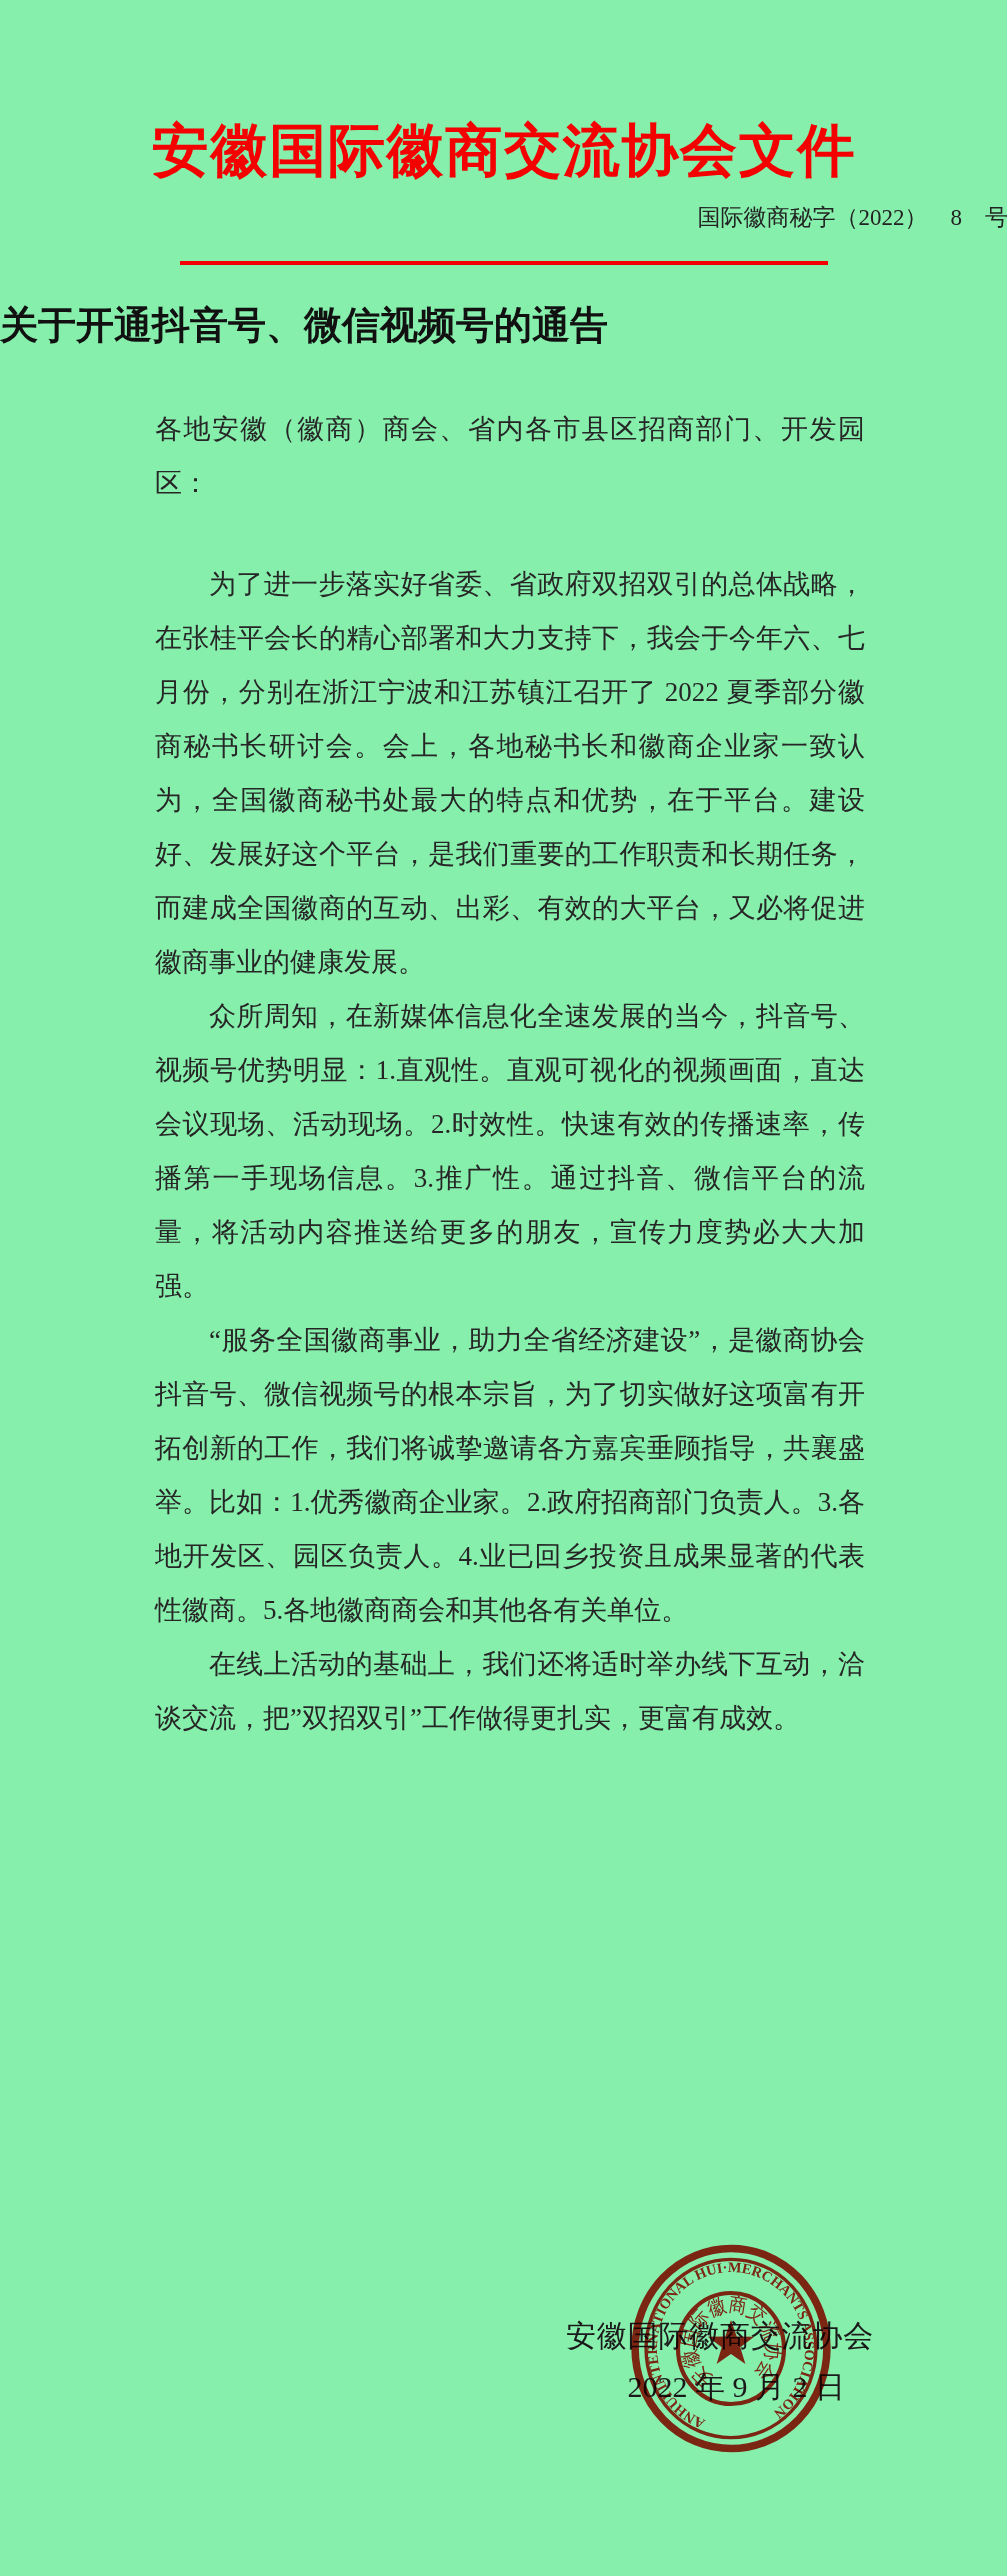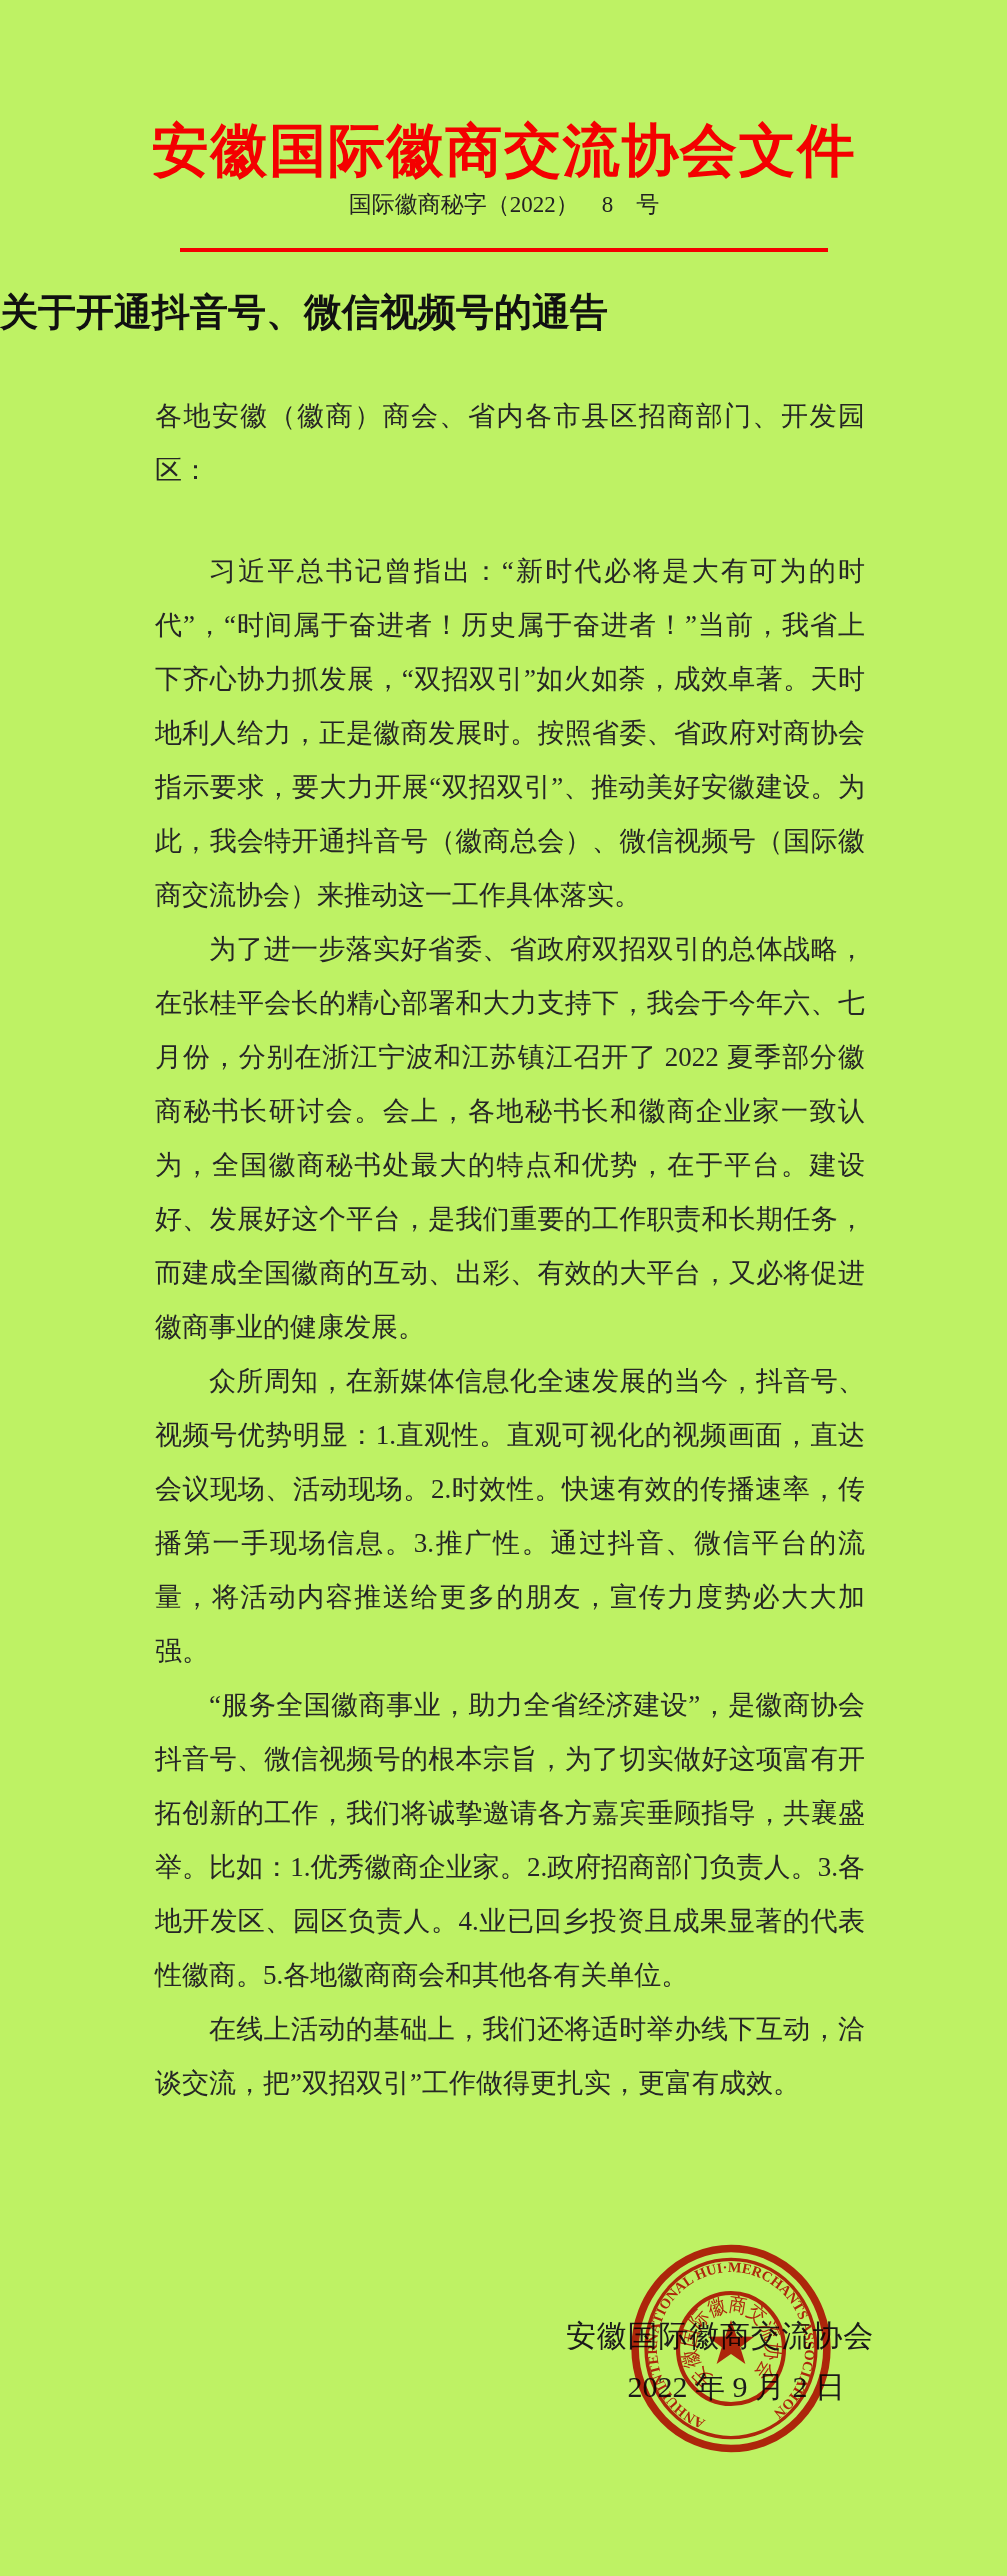--- a/index.html
+++ b/index.html
@@ -1,38 +1,38 @@
 <!DOCTYPE html>
 <html style="font-size:13.4px"><head>
 <meta charset="utf-8">
 <style>
   html, body { margin: 0; padding: 0; background: #ffffff; }
   .page {
     position: relative;
     width: 1008px;
     height: 2576px;
     margin: 0 auto;
-    background: #bef264;
+    background: #86efac;
     font-family: "Liberation Serif", "DejaVu Serif", serif;
     color: #262626;
     overflow: hidden;
   }
   .org-title {
     margin: 0;
     padding-top: 118px;
     text-align: center;
     font-size: 57px;
     line-height: 1.15;
     font-weight: bold;
     letter-spacing: 1.7px;
     color: #f40000;
   }
   .doc-number {
-    margin-top: 7px;
-    text-align: center;
+    margin-top: 20px;
+    text-align: right;
     font-size: 23px;
     line-height: 1.2;
     color: #222222;
   }
   .red-divider {
     width: 648px;
     height: 4.2px;
     margin: 30px auto 0 auto;
     background: #f40000;
   }
@@ -89,21 +89,20 @@
 
   <header>
     <h1 class="org-title">安徽国际徽商交流协会文件</h1>
     <div class="doc-number">国际徽商秘字（2022）　8　号</div>
     <div class="red-divider"></div>
     <h2 class="subject">关于开通抖音号、微信视频号的通告</h2>
   </header>
 
   <main class="body-col">
     <p class="salutation">各地安徽（徽商）商会、省内各市县区招商部门、开发园区：</p>
-    <p class="para">习近平总书记曾指出：“新时代必将是大有可为的时代”，“时间属于奋进者！历史属于奋进者！”当前，我省上下齐心协力抓发展，“双招双引”如火如荼，成效卓著。天时地利人给力，正是徽商发展时。按照省委、省政府对商协会指示要求，要大力开展“双招双引”、推动美好安徽建设。为此，我会特开通抖音号（徽商总会）、微信视频号（国际徽商交流协会）来推动这一工作具体落实。</p>
     <p class="para">为了进一步落实好省委、省政府双招双引的总体战略，在张桂平会长的精心部署和大力支持下，我会于今年六、七月份，分别在浙江宁波和江苏镇江召开了 2022 夏季部分徽商秘书长研讨会。会上，各地秘书长和徽商企业家一致认为，全国徽商秘书处最大的特点和优势，在于平台。建设好、发展好这个平台，是我们重要的工作职责和长期任务，而建成全国徽商的互动、出彩、有效的大平台，又必将促进徽商事业的健康发展。</p>
     <p class="para">众所周知，在新媒体信息化全速发展的当今，抖音号、视频号优势明显：1.直观性。直观可视化的视频画面，直达会议现场、活动现场。2.时效性。快速有效的传播速率，传播第一手现场信息。3.推广性。通过抖音、微信平台的流量，将活动内容推送给更多的朋友，宣传力度势必大大加强。</p>
     <p class="para">“服务全国徽商事业，助力全省经济建设”，是徽商协会抖音号、微信视频号的根本宗旨，为了切实做好这项富有开拓创新的工作，我们将诚挚邀请各方嘉宾垂顾指导，共襄盛举。比如：1.优秀徽商企业家。2.政府招商部门负责人。3.各地开发区、园区负责人。4.业已回乡投资且成果显著的代表性徽商。5.各地徽商商会和其他各有关单位。</p>
     <p class="para">在线上活动的基础上，我们还将适时举办线下互动，洽谈交流，把”双招双引”工作做得更扎实，更富有成效。</p>
   </main>
 
   <div class="signature">安徽国际徽商交流协会</div>
 
   <div class="sign-date">2022 年 9 月 2 日</div>
 

